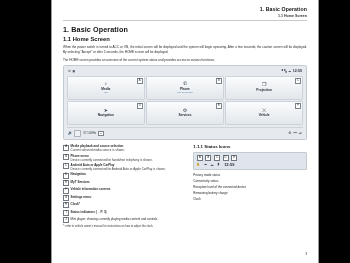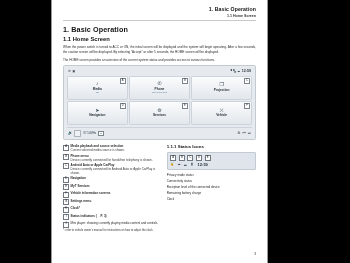--- a/index.html
+++ b/index.html
@@ -1,17 +1,17 @@
 <!DOCTYPE html>
 <html><head>
 <meta charset="utf-8">
 <style>
   html,body{margin:0;padding:0;background:#000;}
   body{width:350px;height:263px;overflow:hidden;font-family:"Liberation Sans",sans-serif;}
-  .page{position:absolute;left:51px;top:0;width:217px;height:263px;background:#fff;box-sizing:border-box;padding:6px 12px 0 12px;}
+  .page{position:absolute;left:51px;top:0;width:268px;height:263px;background:#fff;box-sizing:border-box;padding:6px 12px 0 12px;}
   .page:before{content:"";position:absolute;left:0;top:0;width:1px;height:100%;background:#9a9a9a;}
   .page:after{content:"";position:absolute;right:0;top:0;width:1px;height:100%;background:#9a9a9a;}
 
   .runhead{text-align:right;line-height:1.25;}
   .runhead .l1{font-size:5.2px;font-weight:bold;color:#111;letter-spacing:.1px;}
   .runhead .l2{font-size:3.6px;font-weight:bold;color:#333;margin-top:1px;}
   .rule{height:1px;background:#c9c9c9;margin:2.5px 0 4px 0;}
 
   h1{font-size:7.2px;font-weight:bold;color:#111;margin:0 0 2px 0;letter-spacing:.1px;}
   h2{font-size:5.8px;font-weight:bold;color:#111;margin:0 0 3px 0;}

